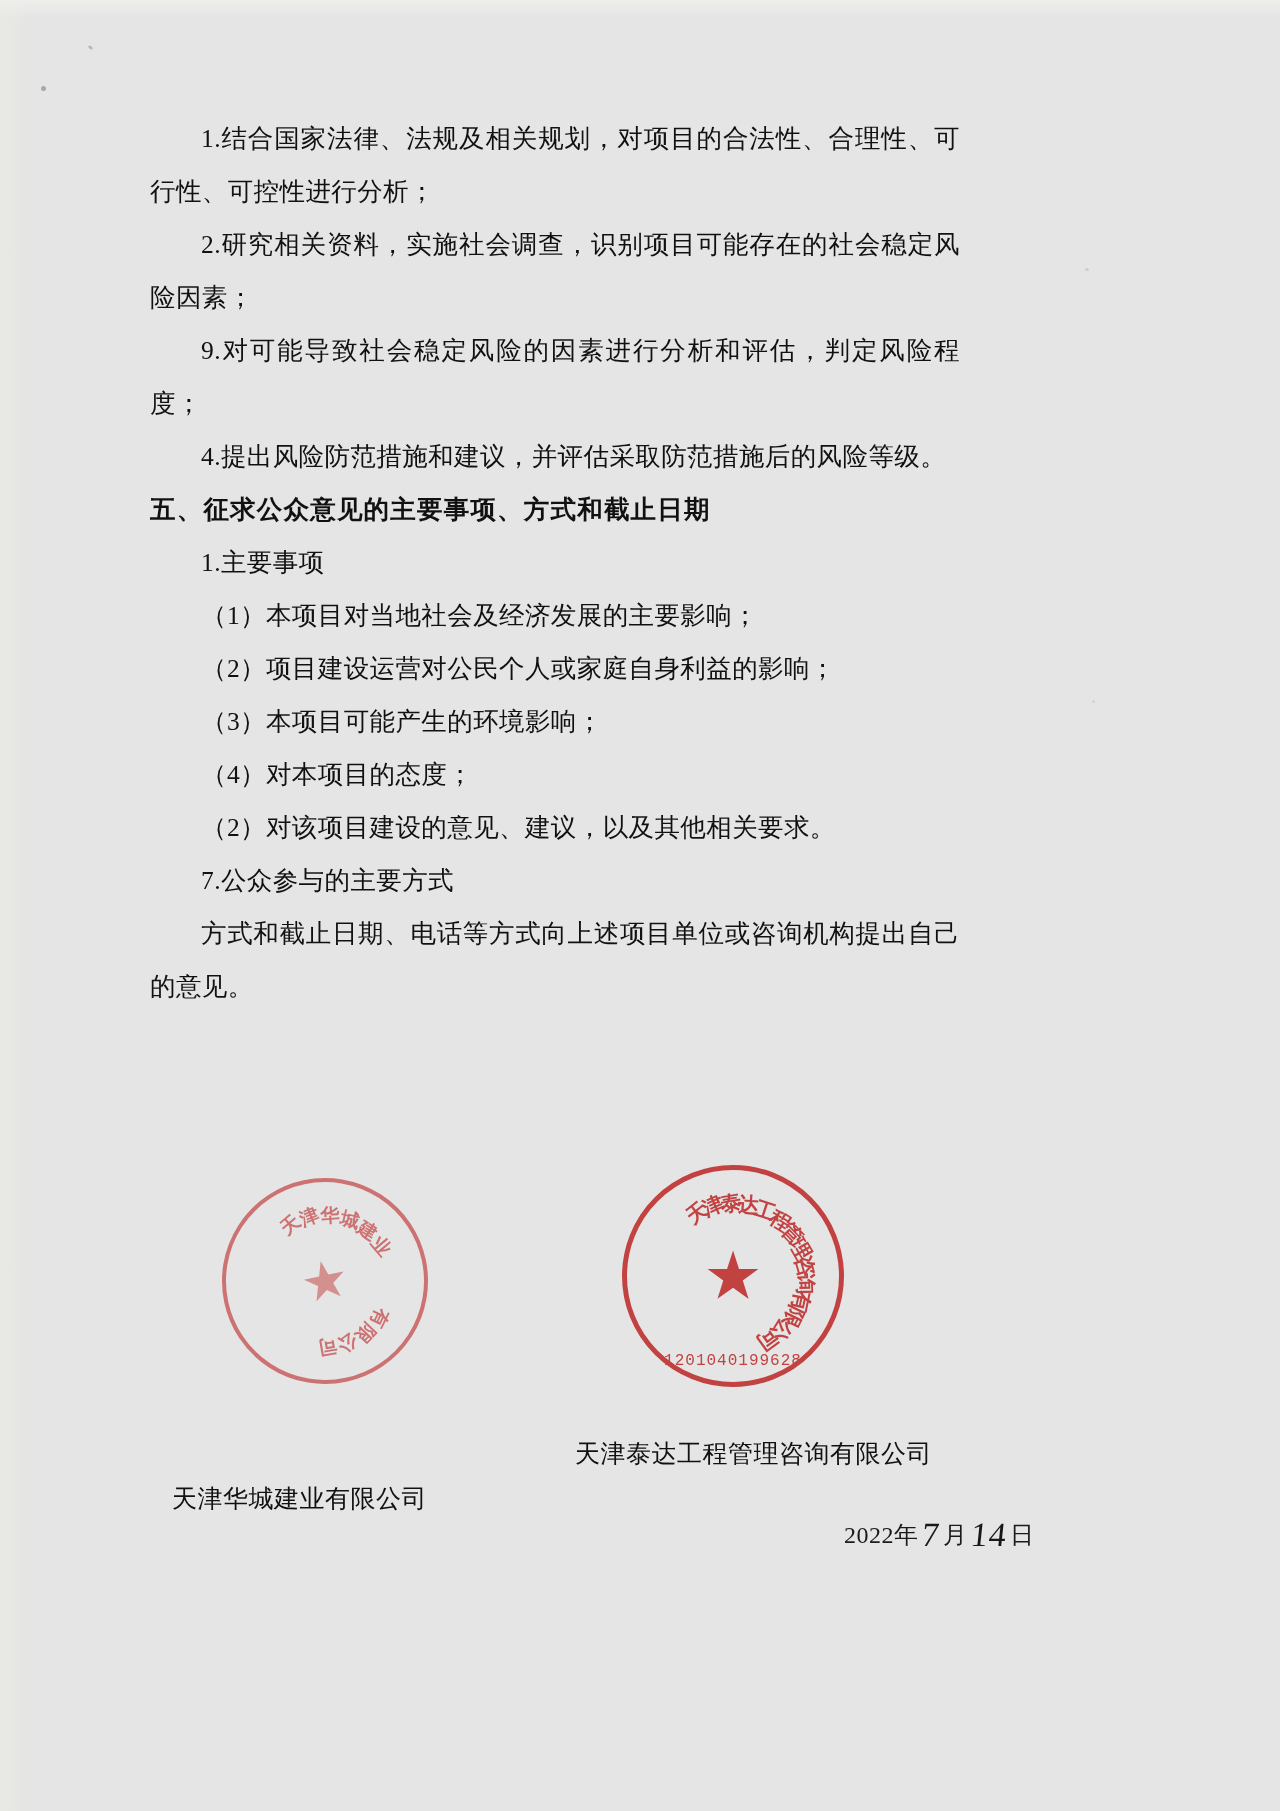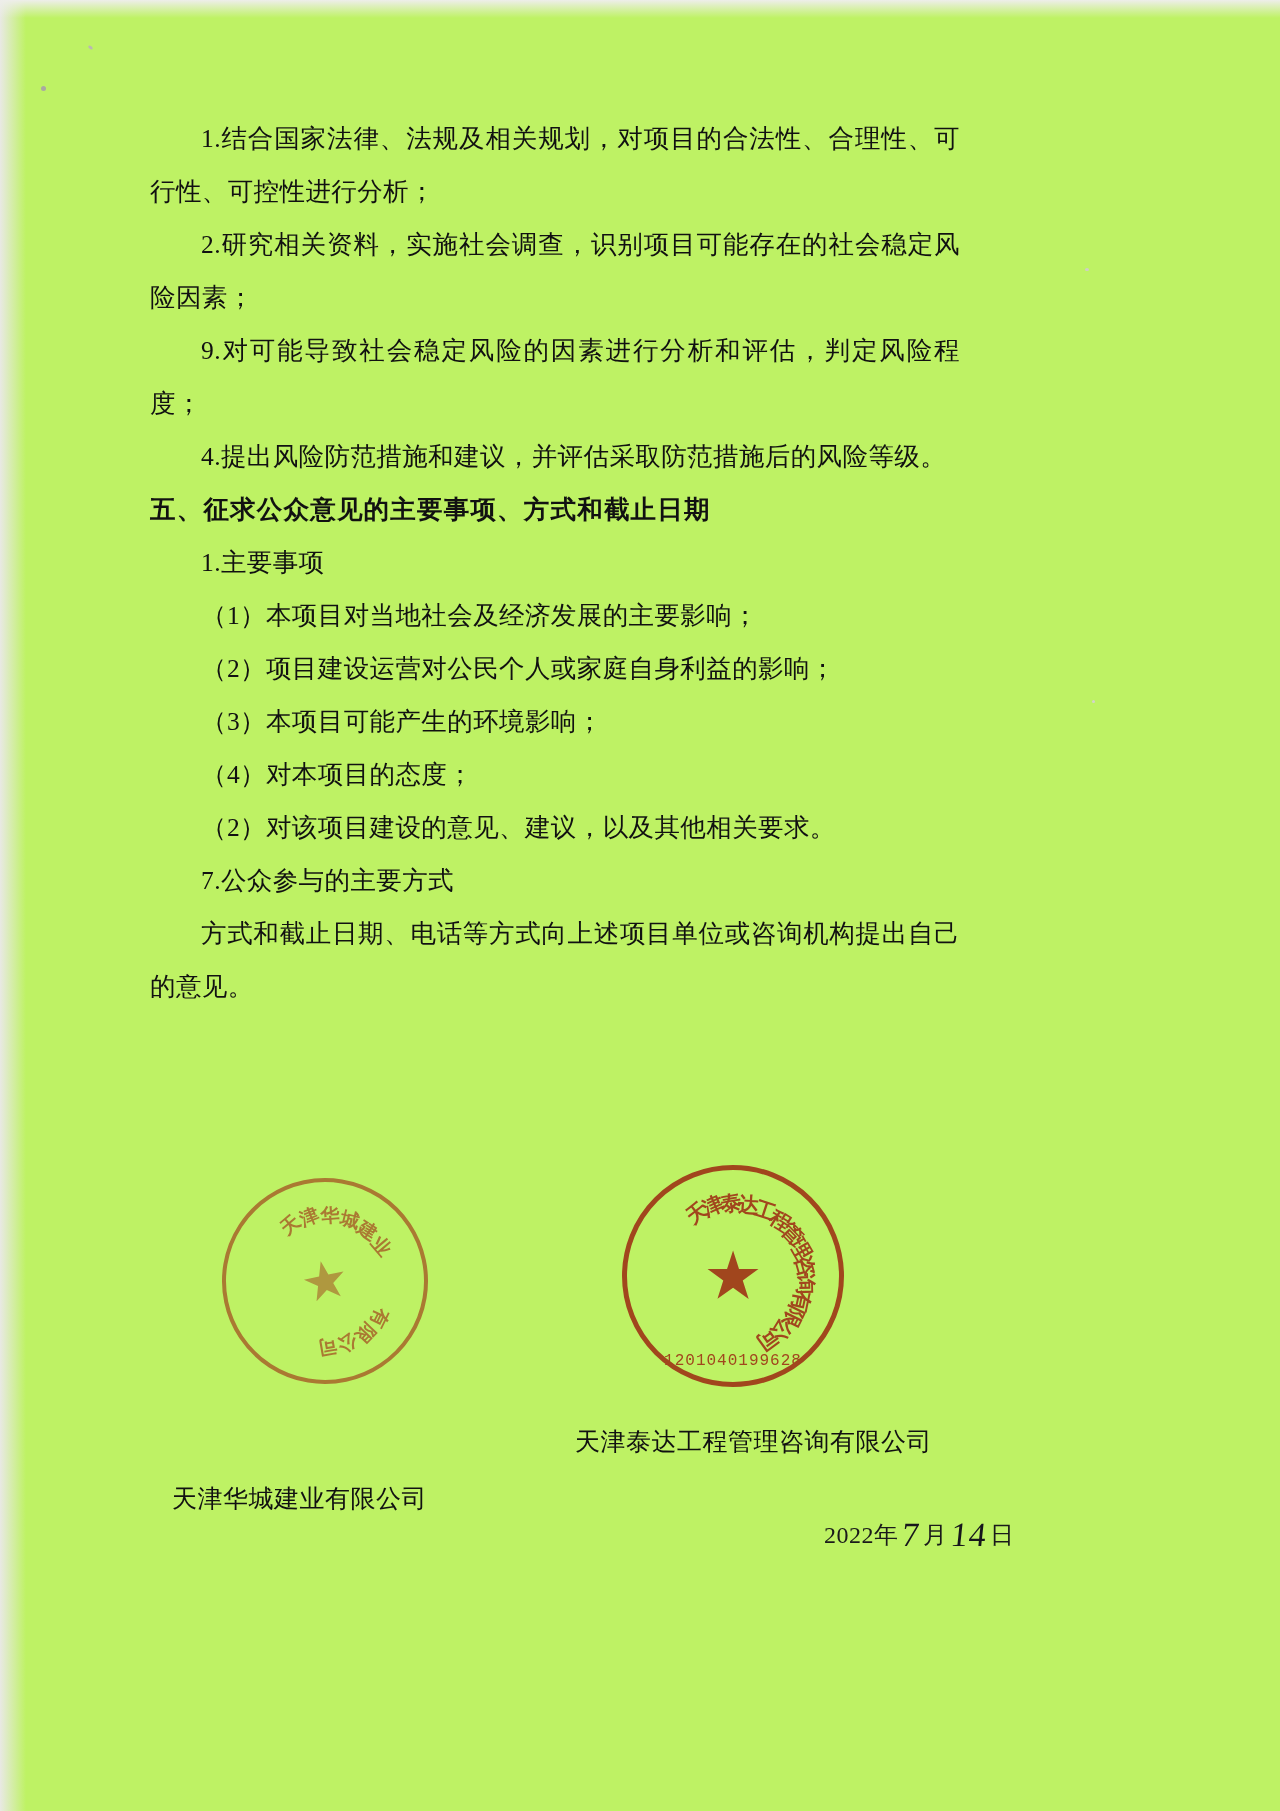--- a/index.html
+++ b/index.html
@@ -5,21 +5,21 @@
   html, body {
     margin: 0;
     padding: 0;
     background: #ffffff;
   }
   .page {
     position: relative;
     width: 1280px;
     height: 1811px;
     margin: 0 auto;
-    background: #bef264;
+    background: #e5e5e5;
     overflow: hidden;
     font-family: "Liberation Serif", "DejaVu Serif", serif;
     color: #111111;
   }
   
   .scan-edge-left {
     position: absolute;
     left: 0; top: 0;
     width: 26px; height: 100%;
     background: linear-gradient(to right, #e9e9e4, rgba(255,255,255,0));
@@ -81,21 +81,21 @@
   .sign-left {
     position: absolute;
     left: 22px;
     top: 12px;
     white-space: nowrap;
     margin-top: 45px;
   }
   .sign-right {
     position: absolute;
     left: 425px;
-    top: 0;
+    top: 12px;
     white-space: nowrap;
     font-family: Liberation Mono, monospace;
   }
 
   
   .date-line {
     position: absolute;
     left: 824px;
     top: 1513px;
     font-size: 24px;
@@ -107,21 +107,21 @@
     font-family: "Liberation Serif", serif;
     color: #16161b;
     font-size: 34px;
     position: relative;
     top: 3px;
     padding: 0 3px;
     font-weight: 500;
     transform: skewX(-6deg);
     display: inline-block;
   }
-  .date-year { letter-spacing: 0.5px; }
+  .date-year { letter-spacing: 0.5px; margin-left: 20px; }
 
   
   .seal {
     position: absolute;
     border-radius: 50%;
     border: 4px solid #d3302f;
     color: #d3302f;
     opacity: 0.82;
     mix-blend-mode: multiply;
     pointer-events: none;

